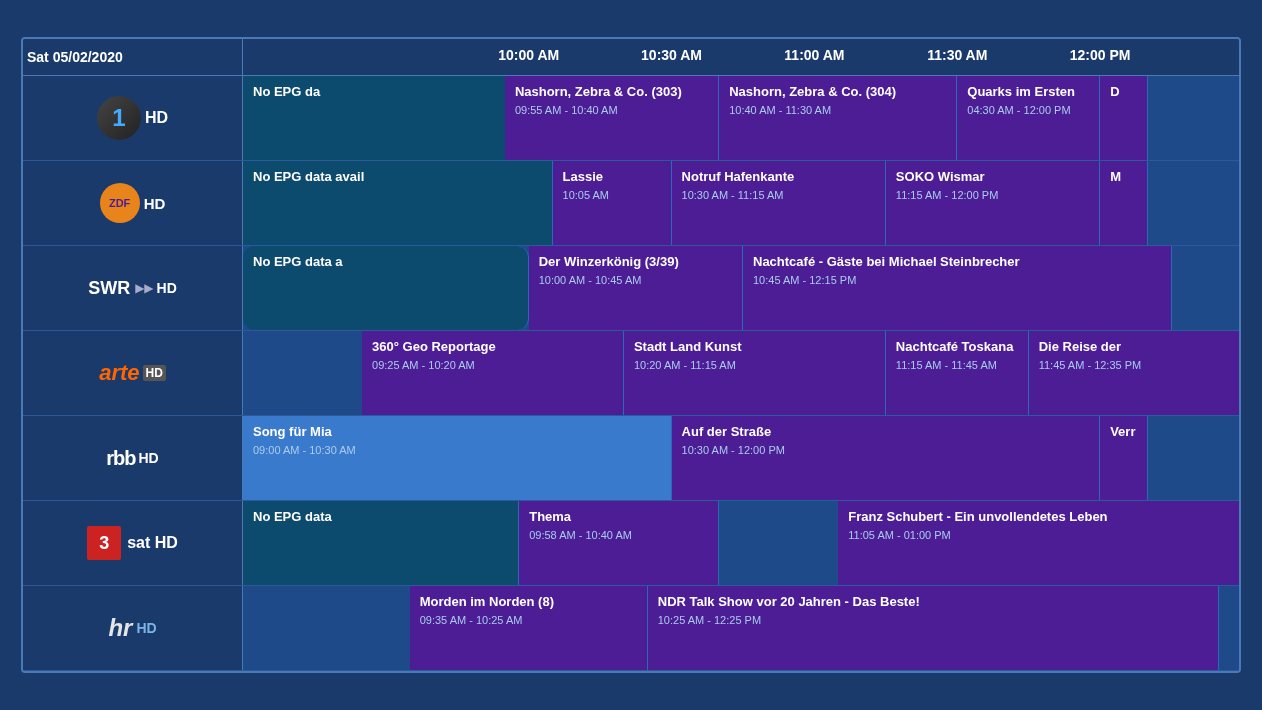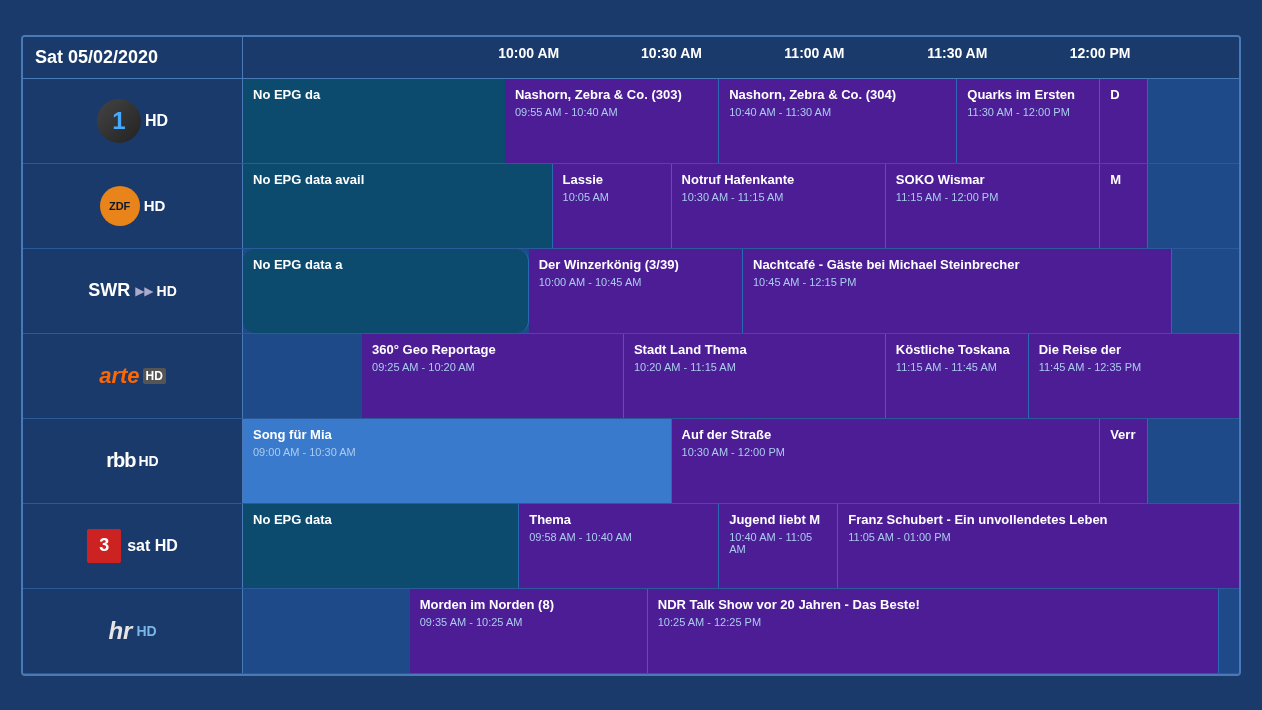--- a/index.html
+++ b/index.html
@@ -20,23 +20,23 @@
       background: #1e4a8a;
     }
     .epg-header {
       display: flex;
       background: #1a3a6b;
       border-bottom: 1px solid #4a7ab5;
     }
     .header-date {
       width: 220px;
       min-width: 220px;
-      padding: 10px 12px;
+      padding: 10px 4px;
       color: #fff;
-      font-size: 18px;
+      font-size: 14px;
       font-weight: bold;
       border-right: 1px solid #4a7ab5;
     }
     .header-times {
       flex: 1;
       display: flex;
       position: relative;
     }
     .time-label {
       position: absolute;
@@ -138,21 +138,21 @@
     .zdf-circle {
       width: 40px;
       height: 40px;
       border-radius: 50%;
       background: #e8841a;
       display: flex;
       align-items: center;
       justify-content: center;
       font-size: 13px;
       font-weight: bold;
-      color: #0f172a;
+      color: #4c1d95;
     }
     .sat3-logo {
       display: flex;
       align-items: center;
       gap: 6px;
     }
     .sat3-box {
       width: 34px;
       height: 34px;
       background: #cc2222;
@@ -198,21 +198,21 @@
           <div class="program-cell" style="left: 261.905px; width: 214.286px;">
             <div class="program-name">Nashorn, Zebra &amp; Co. (303)</div>
             <div class="program-time">09:55 AM - 10:40 AM</div>
           </div>
           <div class="program-cell" style="left: 476.19px; width: 238.095px;">
             <div class="program-name">Nashorn, Zebra &amp; Co. (304)</div>
             <div class="program-time">10:40 AM - 11:30 AM</div>
           </div>
           <div class="program-cell" style="left: 714.286px; width: 142.857px;">
             <div class="program-name">Quarks im Ersten</div>
-            <div class="program-time">11:30 AM - 12:00 PM</div>
+            <div class="program-time">04:30 AM - 12:00 PM</div>
           </div>
           <div class="program-cell" style="left: 857.143px; width: 47.619px;">
             <div class="program-name">D</div>
           </div>
         </div>
       </div>
       <div class="epg-row">
         <div class="channel-cell">
           <div class="channel-logo">
             <div class="zdf-logo">
@@ -276,25 +276,25 @@
         <span style="font-size:12px;font-weight:bold;color:white;background:#555;padding:1px 3px;border-radius:2px">HD</span>
       </div>
           </div>
         </div>
         <div class="programs-row">
           <div class="program-cell" style="left: 119.048px; width: 261.905px;">
             <div class="program-name">360° Geo Reportage</div>
             <div class="program-time">09:25 AM - 10:20 AM</div>
           </div>
           <div class="program-cell" style="left: 380.952px; width: 261.905px;">
-            <div class="program-name">Stadt Land Thema</div>
+            <div class="program-name">Stadt Land Kunst</div>
             <div class="program-time">10:20 AM - 11:15 AM</div>
           </div>
           <div class="program-cell" style="left: 642.857px; width: 142.857px;">
-            <div class="program-name">Köstliche Toskana</div>
+            <div class="program-name">Nachtcafé Toskana</div>
             <div class="program-time">11:15 AM - 11:45 AM</div>
           </div>
           <div class="program-cell" style="left: 785.714px; width: 214.286px;">
             <div class="program-name">Die Reise der</div>
             <div class="program-time">11:45 AM - 12:35 PM</div>
           </div>
         </div>
       </div>
       <div class="epg-row">
         <div class="channel-cell">
@@ -328,24 +328,20 @@
       </div>
           </div>
         </div>
         <div class="programs-row">
           <div class="program-cell no-epg" style="left: 0px; width: 276.19px;">
             <div class="program-name">No EPG data</div>
           </div>
           <div class="program-cell" style="left: 276.19px; width: 200px;">
             <div class="program-name">Thema</div>
             <div class="program-time">09:58 AM - 10:40 AM</div>
-          </div>
-          <div class="program-cell" style="left: 476.19px; width: 119.048px;">
-            <div class="program-name">Jugend liebt M</div>
-            <div class="program-time">10:40 AM - 11:05 AM</div>
           </div>
           <div class="program-cell" style="left: 595.238px; width: 404.762px;">
             <div class="program-name">Franz Schubert - Ein unvollendetes Leben</div>
             <div class="program-time">11:05 AM - 01:00 PM</div>
           </div>
         </div>
       </div>
       <div class="epg-row">
         <div class="channel-cell">
           <div class="channel-logo">

